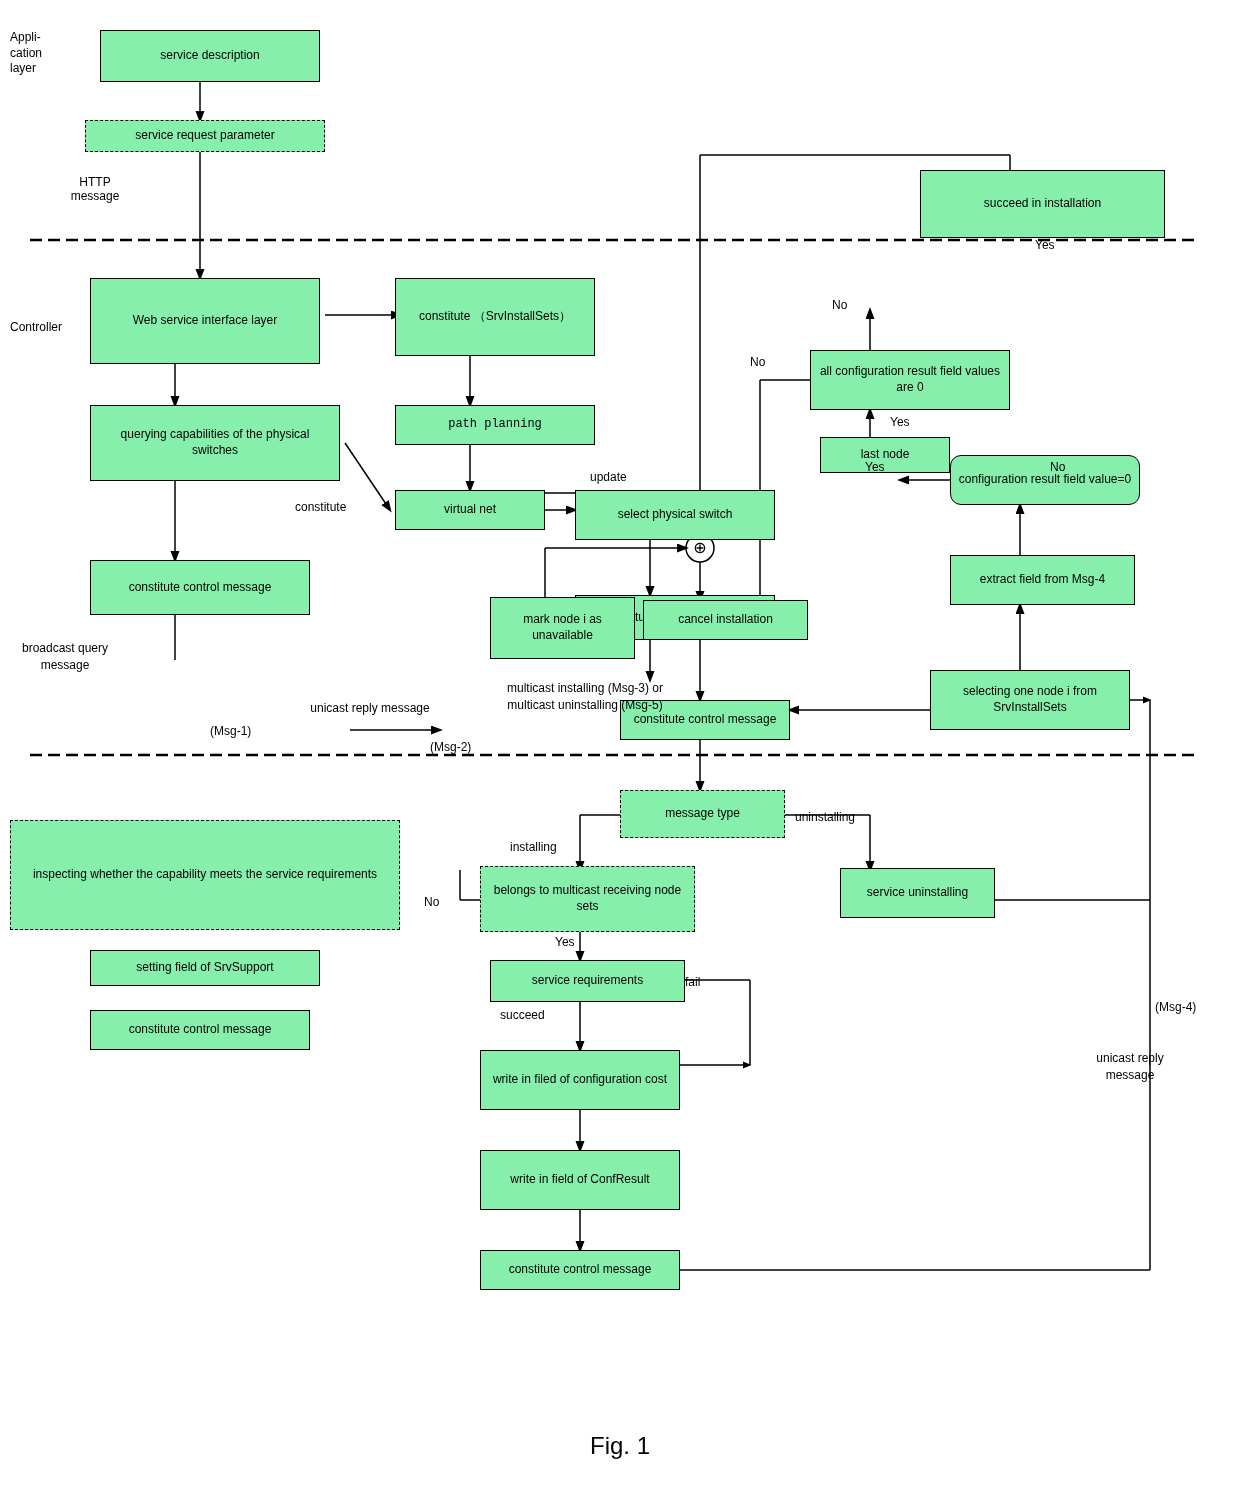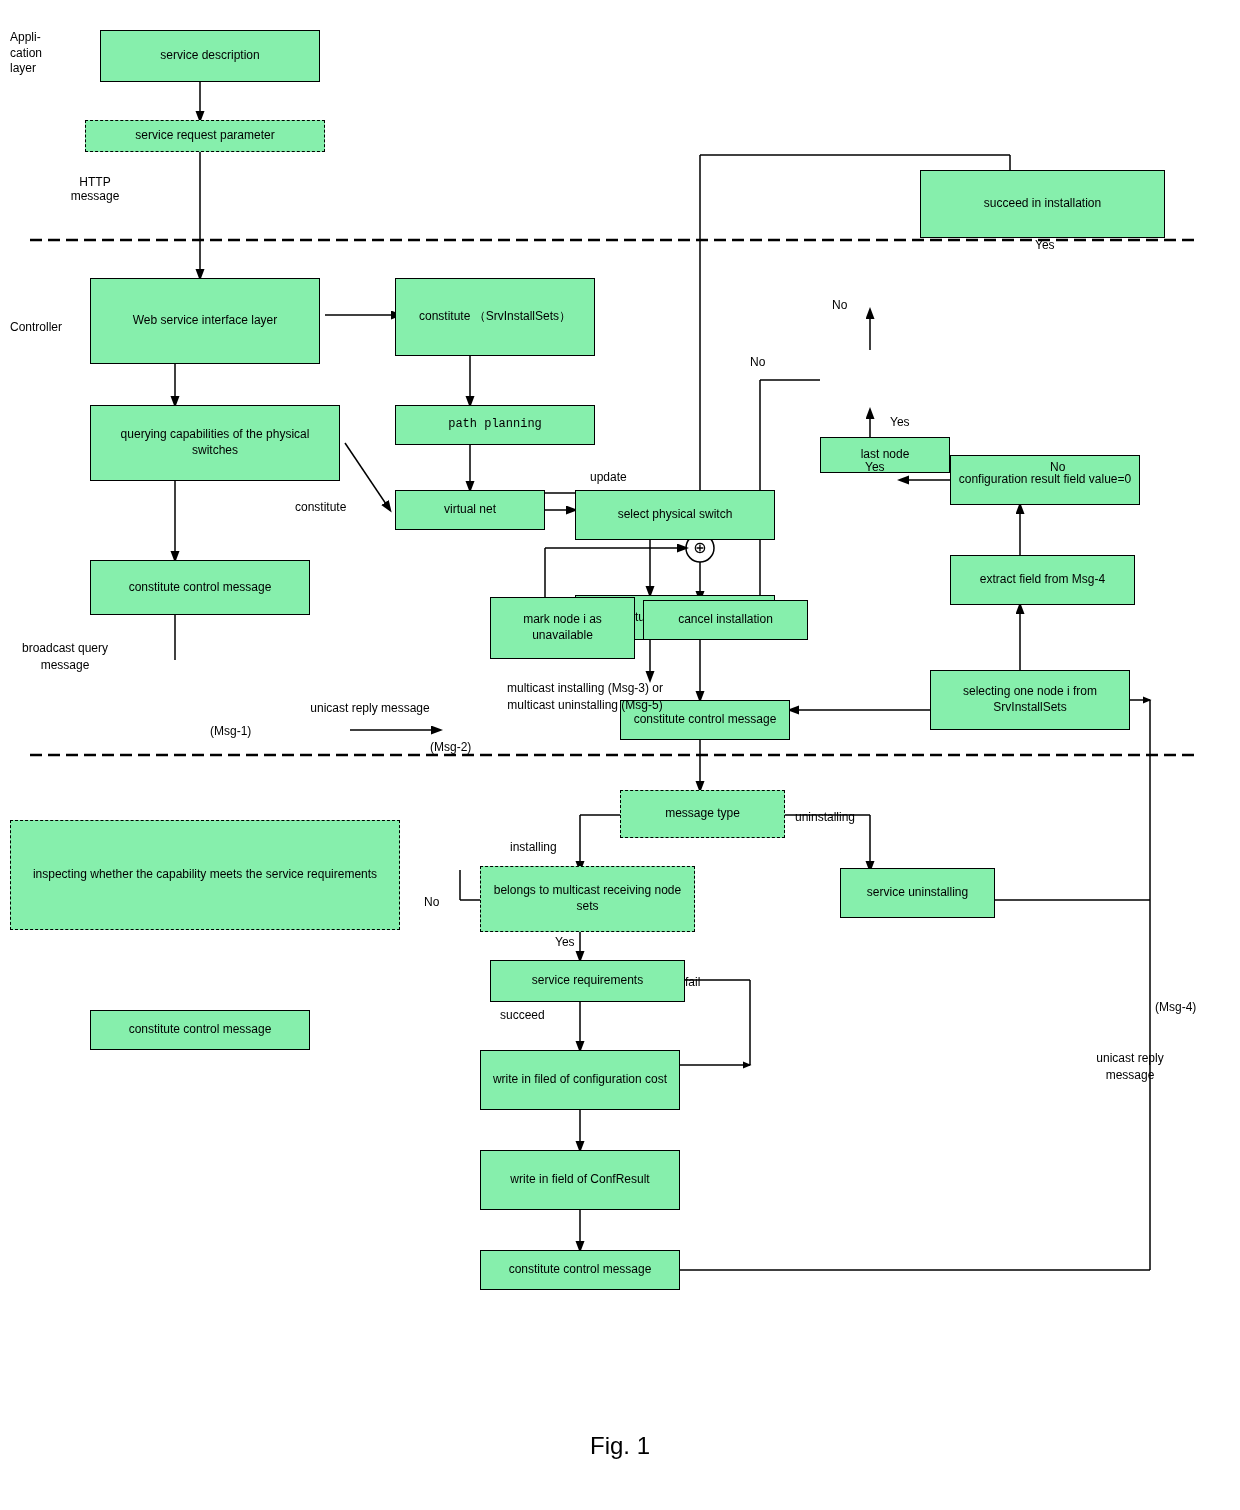--- a/index.html
+++ b/index.html
@@ -223,41 +223,43 @@
   <div class="box" style="left:490px; top:597px; width:145px; height:62px;">mark node i as unavailable</div>
 
   <div class="box" style="left:643px; top:600px; width:165px; height:40px;">cancel installation</div>
 
   <div class="box" style="left:620px; top:700px; width:170px; height:40px;">constitute control message</div>
 
   <div class="label" style="left:490px; top:680px; width:190px; line-height:1.4;">multicast installing
 (Msg-3) or multicast
 uninstalling (Msg-5)</div>
 
+  <div class="box" style="left:810px; top:350px; width:200px; height:60px;">all configuration result field values are 0</div>
 
   <div class="box" style="left:820px; top:437px; width:130px; height:36px;">last node</div>
 
-  <div class="box" style="left:950px; top:455px; width:190px; height:50px;">configuration result field value=0</div>
+  <div class="box" style="left:950px; top:455px; width:190px; height:50px;border-radius:11px;">configuration result field value=0</div>
 
   <div class="box" style="left:950px; top:555px; width:185px; height:50px;">extract field from Msg-4</div>
 
   <div class="box" style="left:930px; top:670px; width:200px; height:60px;">selecting one node i from SrvInstallSets</div>
 
   <div class="label" style="left:1035px; top:238px; font-size:12px;">Yes</div>
   <div class="label" style="left:832px; top:298px; font-size:12px;">No</div>
   <div class="label" style="left:890px; top:415px; font-size:12px;">Yes</div>
   <div class="label" style="left:750px; top:355px; font-size:12px;">No</div>
   <div class="label" style="left:865px; top:460px; font-size:12px;">Yes</div>
   <div class="label" style="left:1050px; top:460px; font-size:12px;">No</div>
 
   <div class="region-label" style="left:10px; top:870px; width:70px; line-height:1.4;">Physical
 Switches</div>
 
   <div class="box dashed" style="left:10px; top:820px; width:390px; height:110px;">inspecting whether the capability meets the service requirements</div>
 
+  <div class="box" style="left:90px; top:950px; width:230px; height:36px;">setting field of SrvSupport</div>
 
   <div class="box" style="left:90px; top:1010px; width:220px; height:40px;">constitute control message</div>
 
   <div class="box dashed" style="left:620px; top:790px; width:165px; height:48px;">message type</div>
 
   <div class="label" style="left:510px; top:840px;">installing</div>
 
   <div class="label" style="left:795px; top:810px;">uninstalling</div>
 
   <div class="box dashed" style="left:480px; top:866px; width:215px; height:66px;">belongs to multicast receiving node sets</div>

